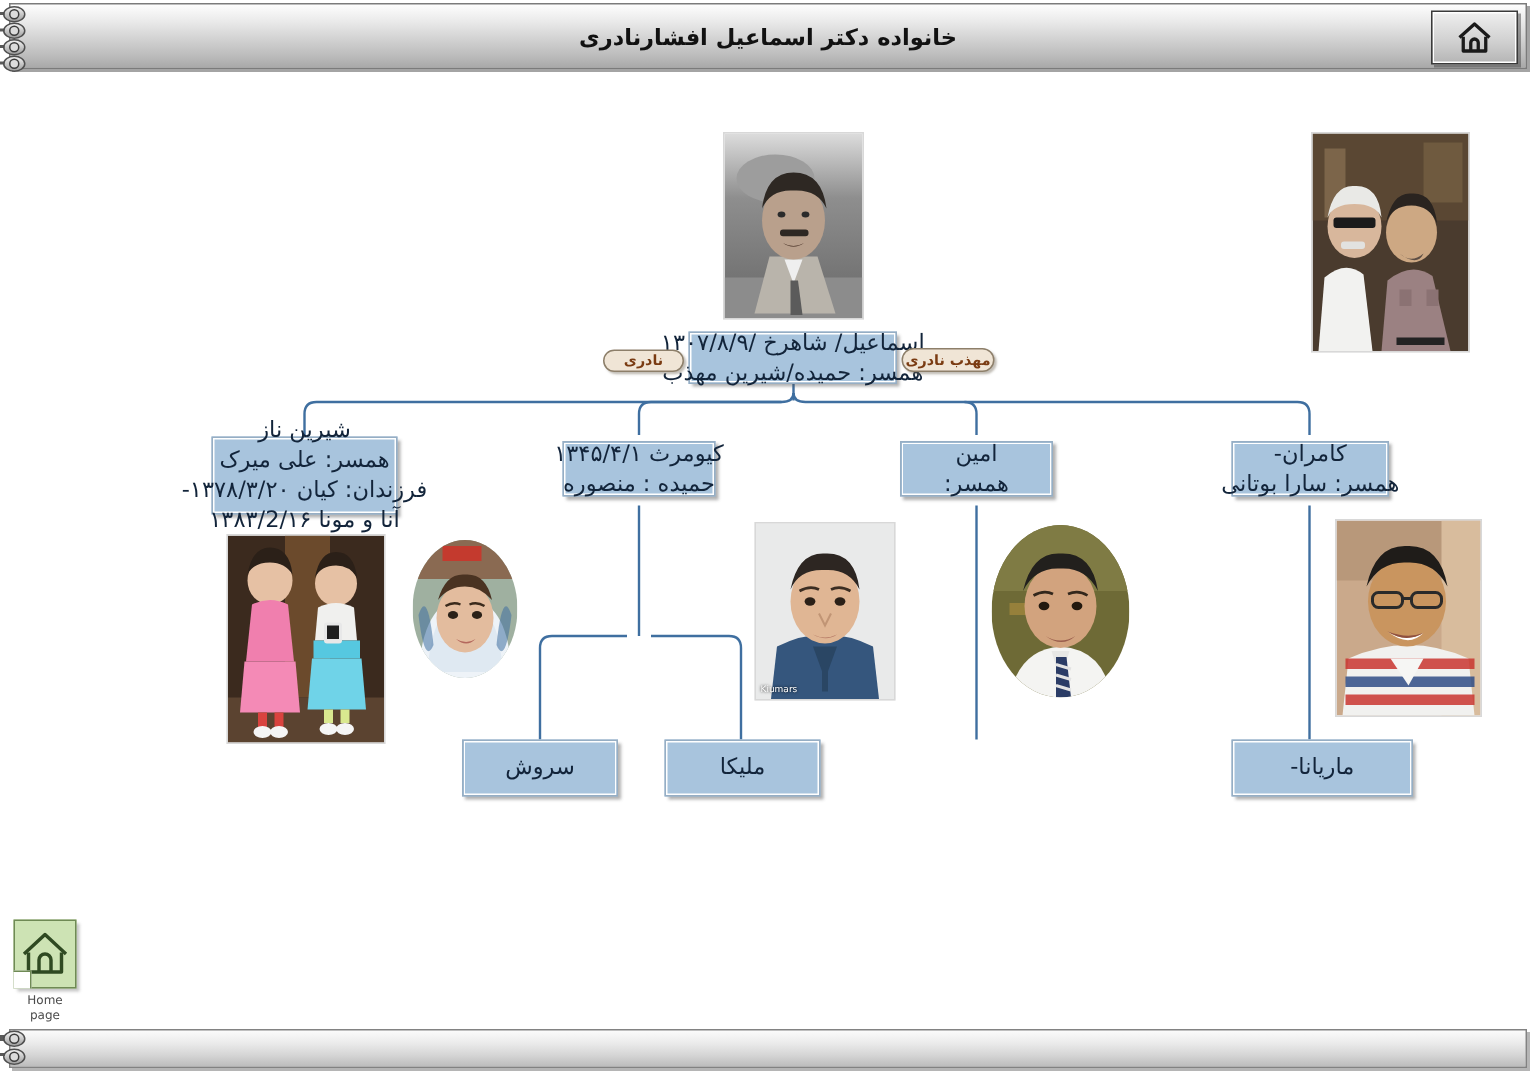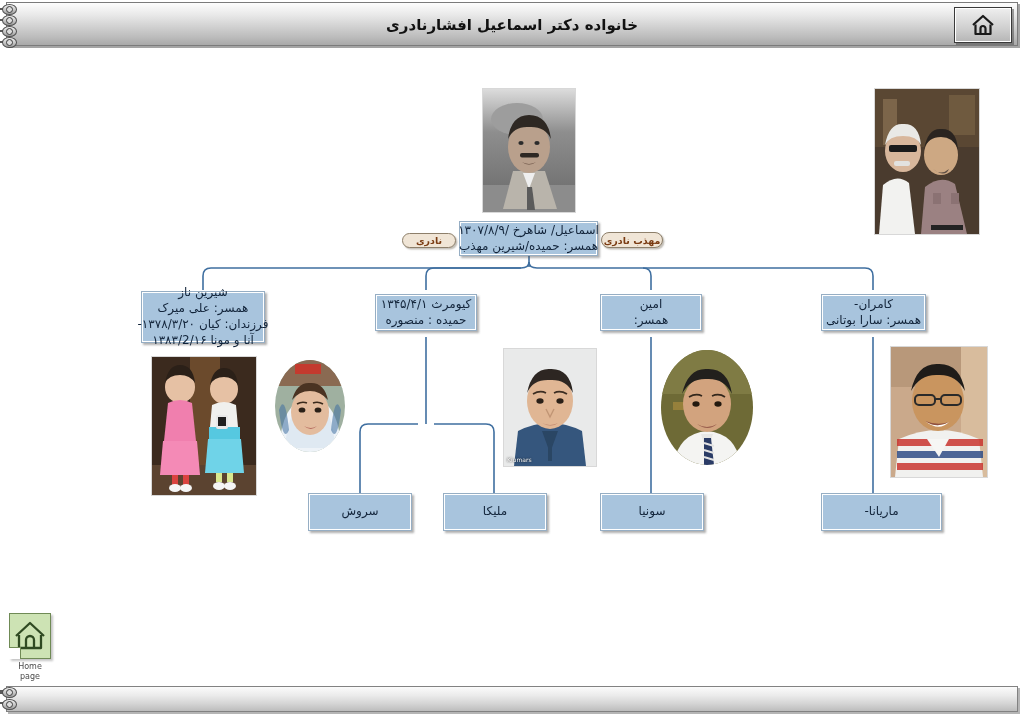--- a/index.html
+++ b/index.html
@@ -64,21 +64,21 @@
 
   
   .node{
     position:absolute;box-sizing:border-box;
     background:#a8c4dd;
     border:1px solid #96aec4;
     box-shadow:inset 0 0 0 1px #ffffff,
                2px 2px 2px rgba(80,80,80,.45);
     display:flex;flex-direction:column;align-items:center;justify-content:center;
     color:#12243a;direction:rtl;text-align:center;
-    font-size:12px;line-height:1.32;
+    font-size:15px;line-height:1.32;
     padding:2px 4px;
   }
   .node span{display:block;white-space:nowrap;}
 
   
   .pill{
     position:absolute;box-sizing:border-box;
     background:#f0e5d6;
     border:1px solid #8d7f6a;
     border-radius:14px;
@@ -359,23 +359,20 @@
     <span>کامران-</span>
     <span>همسر: سارا بوتانی</span>
   </div>
 
   <div class="node" style="left:308px;top:493px;width:104px;height:38px;">
     <span>سروش</span>
   </div>
   <div class="node" style="left:443px;top:493px;width:104px;height:38px;">
     <span>ملیکا</span>
   </div>
-  <div class="node" style="left:600px;top:493px;width:104px;height:38px;">
-    <span>سونیا</span>
-  </div>
   <div class="node" style="left:821px;top:493px;width:121px;height:38px;">
     <span>ماریانا-</span>
   </div>
 
   <div class="homepage-icon">
     <div class="doc-shape">
       <svg width="38" height="42" viewBox="0 0 38 42">
         <path d="M5 22 L19 9 L33 22" fill="none" stroke="#2f4a22" stroke-width="2.3" stroke-linejoin="round"></path>
         <path d="M8 21 L8 34 L30 34 L30 21" fill="none" stroke="#2f4a22" stroke-width="2.3" stroke-linejoin="round"></path>
         <path d="M15 34 L15 26 A4 4 0 0 1 23 26 L23 34" fill="none" stroke="#2f4a22" stroke-width="2.3"></path>

